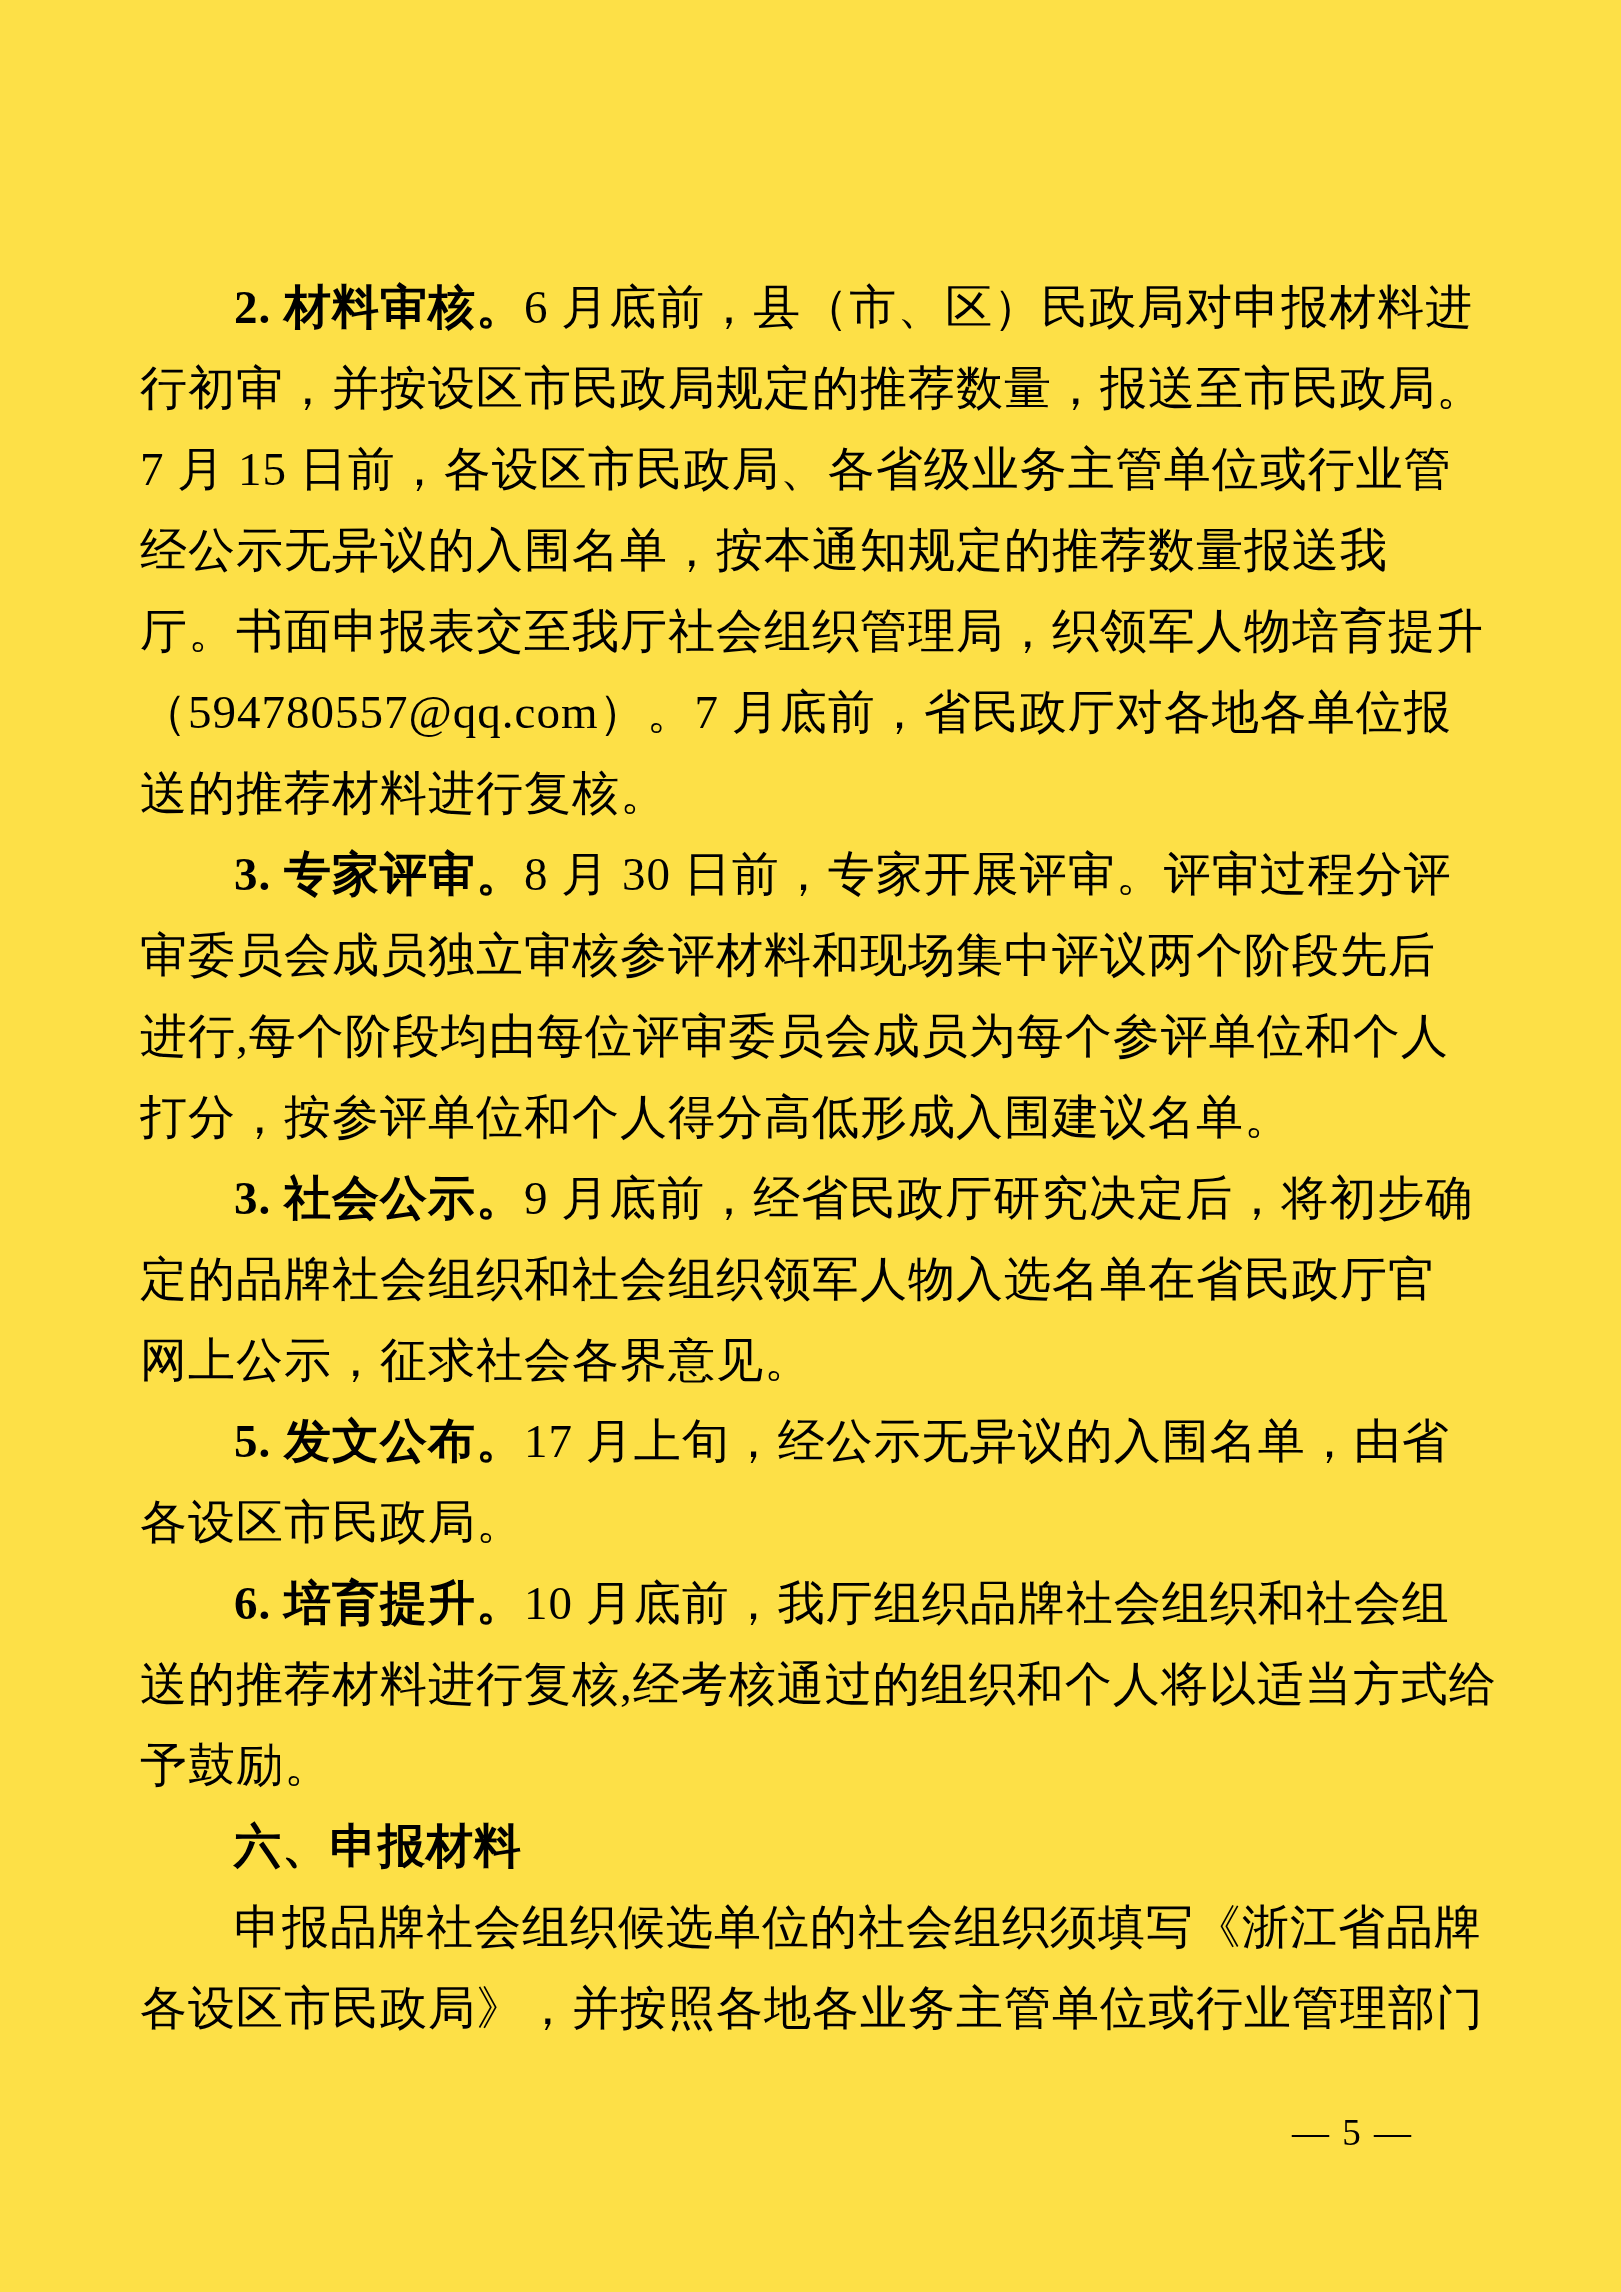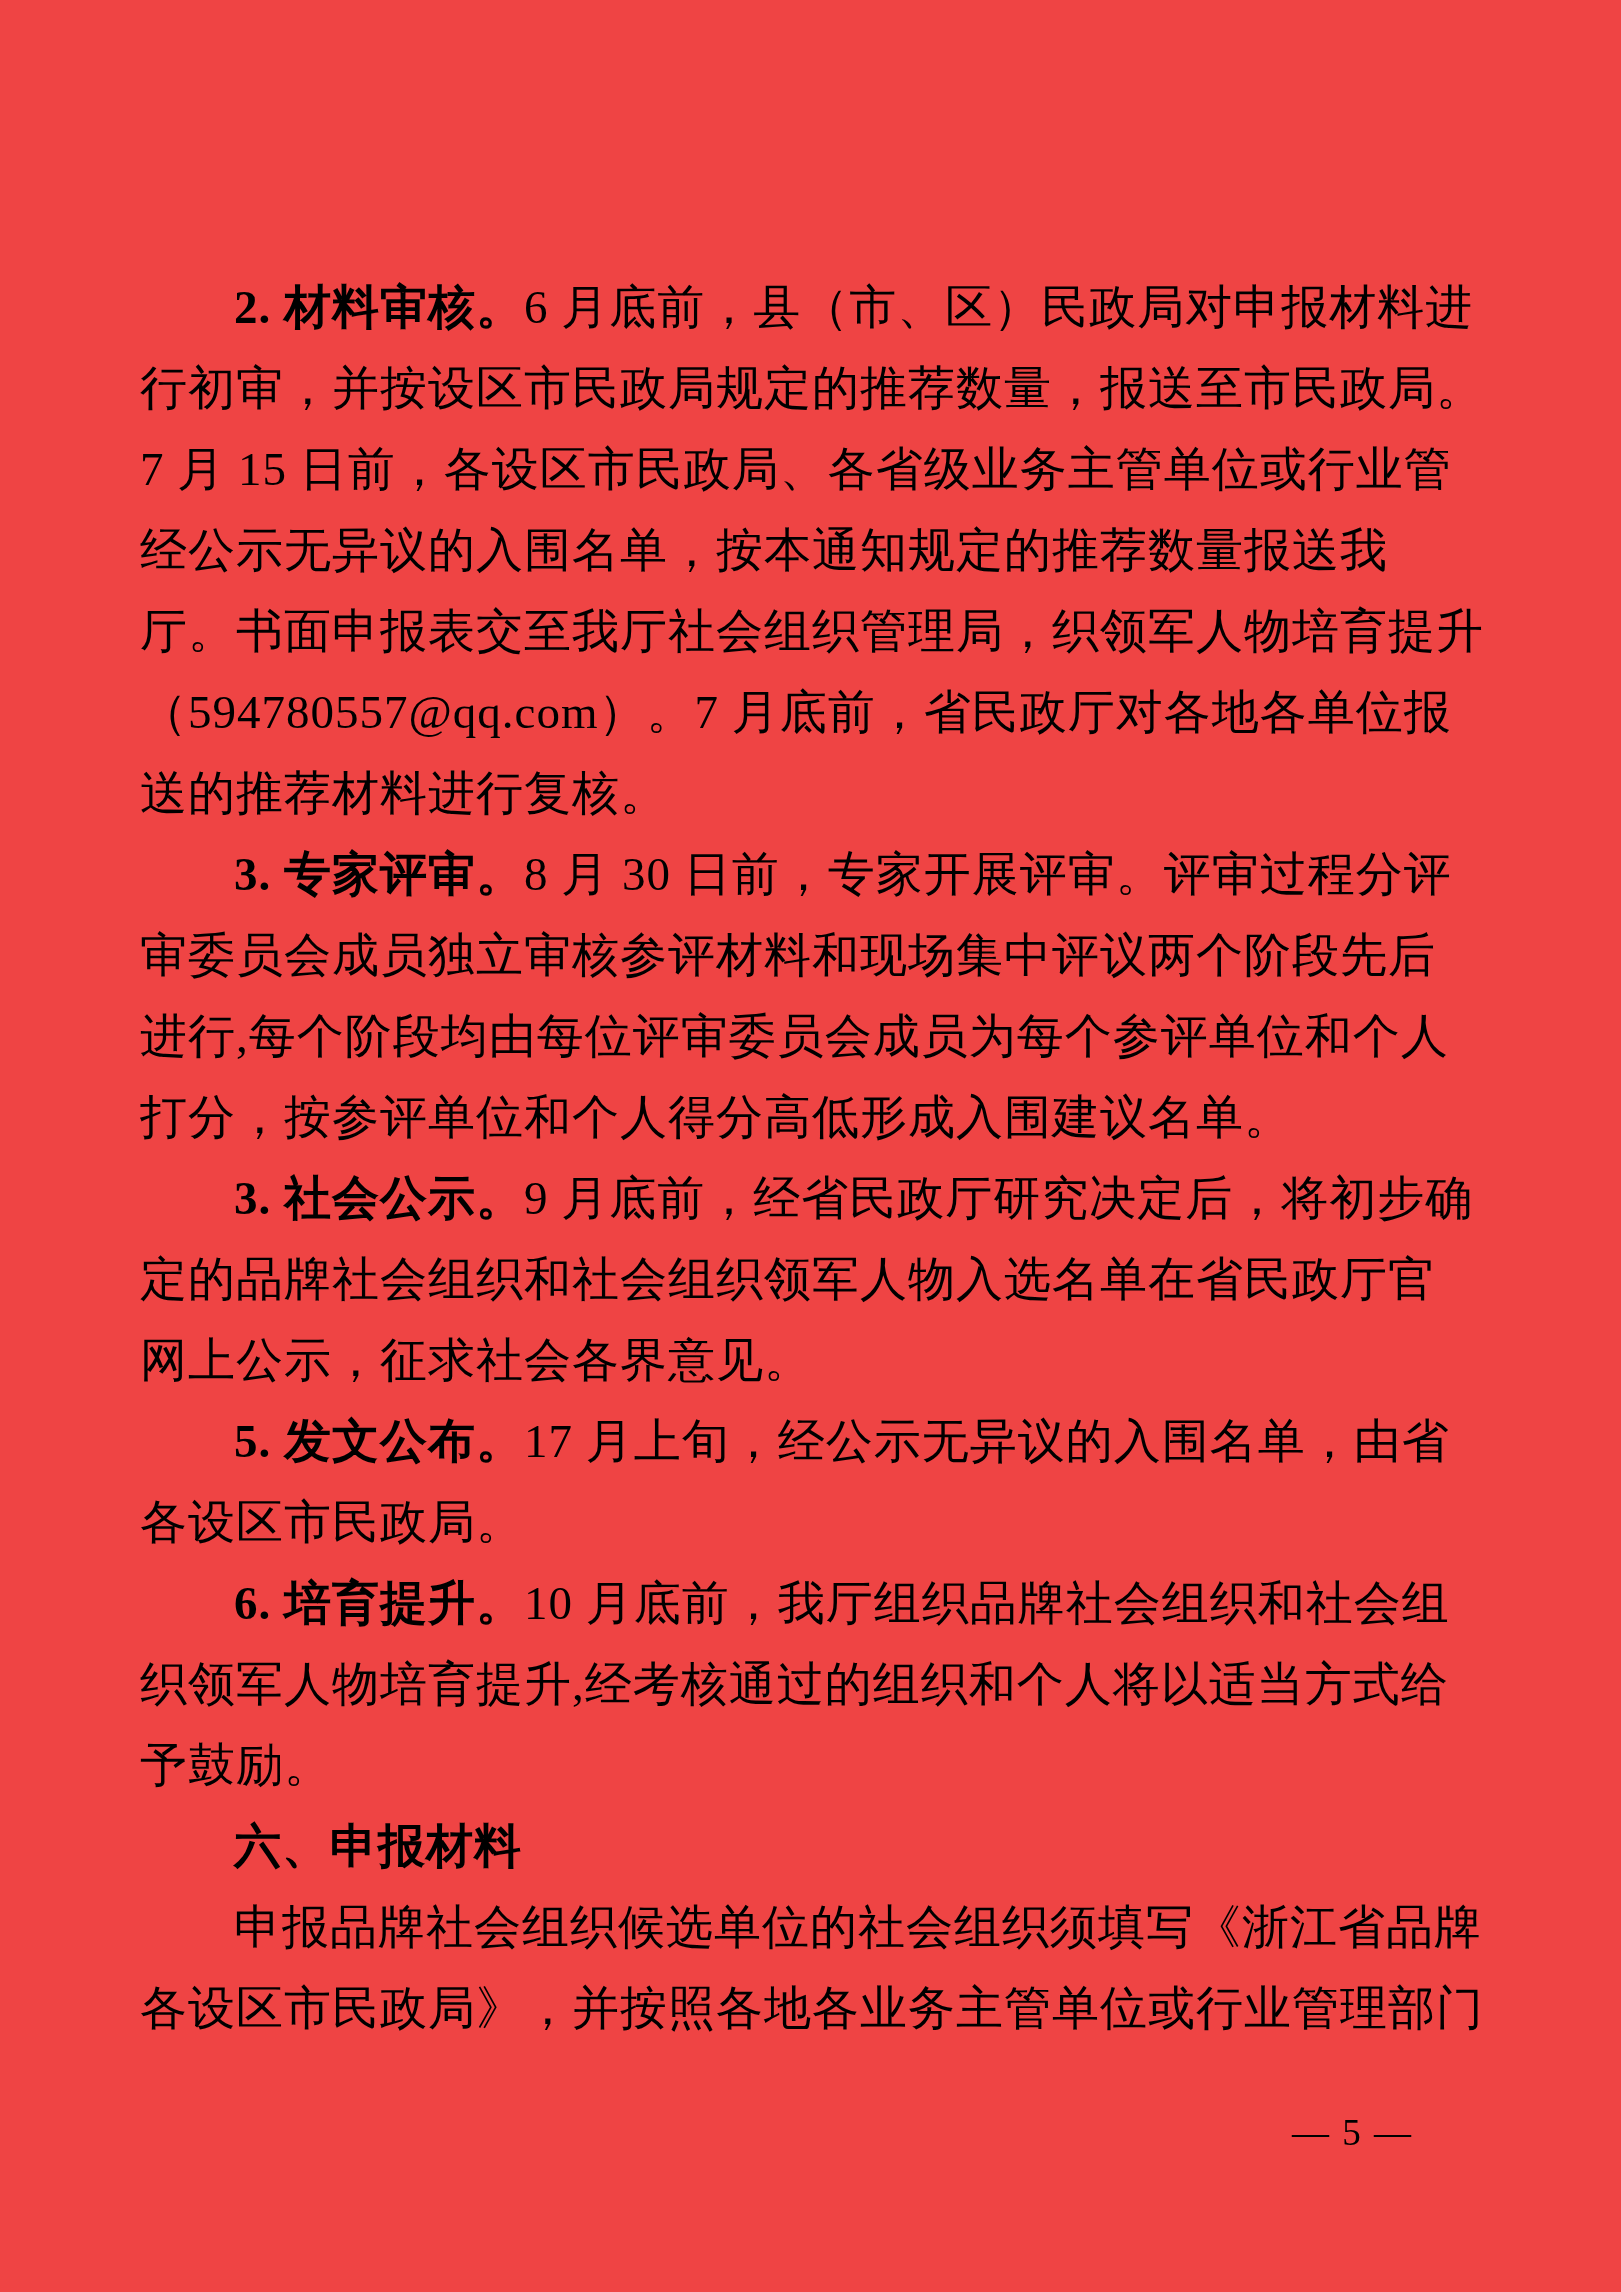--- a/index.html
+++ b/index.html
@@ -4,21 +4,21 @@
 <style>
   html, body {
     margin: 0;
     padding: 0;
     background: #ffffff;
   }
   .page {
     position: relative;
     width: 1621px;
     height: 2293px;
-    background: #ef4444;
+    background: #fde047;
     overflow: hidden;
     font-family: "Liberation Serif", "DejaVu Serif", serif;
     color: #000000;
   }
   .content {
     position: absolute;
     left: 140px;
     top: 267px;
     width: 1345px;
   }
@@ -60,21 +60,21 @@
     <div class="line indent"><span class="b">3. 专家评审。</span><span>8 月 30 日前，专家开展评审。评审过程分评</span></div>
     <div class="line"><span>审委员会成员独立审核参评材料和现场集中评议两个阶段先后</span></div>
     <div class="line"><span>进行,每个阶段均由每位评审委员会成员为每个参评单位和个人</span></div>
     <div class="line"><span>打分，按参评单位和个人得分高低形成入围建议名单。</span></div>
     <div class="line indent"><span class="b">3. 社会公示。</span><span>9 月底前，经省民政厅研究决定后，将初步确</span></div>
     <div class="line"><span>定的品牌社会组织和社会组织领军人物入选名单在省民政厅官</span></div>
     <div class="line"><span>网上公示，征求社会各界意见。</span></div>
     <div class="line indent"><span class="b">5. 发文公布。</span><span>17 月上旬，经公示无异议的入围名单，由省</span></div>
     <div class="line"><span>各设区市民政局。</span></div>
     <div class="line indent"><span class="b">6. 培育提升。</span><span>10 月底前，我厅组织品牌社会组织和社会组</span></div>
-    <div class="line"><span>织领军人物培育提升,经考核通过的组织和个人将以适当方式给</span></div>
+    <div class="line"><span>送的推荐材料进行复核,经考核通过的组织和个人将以适当方式给</span></div>
     <div class="line"><span>予鼓励。</span></div>
     <div class="line indent"><span class="b">六、申报材料</span></div>
     <div class="line indent"><span>申报品牌社会组织候选单位的社会组织须填写《浙江省品牌</span></div>
     <div class="line"><span>各设区市民政局》，并按照各地各业务主管单位或行业管理部门</span></div>
   </div>
   <div class="page-number">— 5 —</div>
 </div>
 
 
 </body></html>

